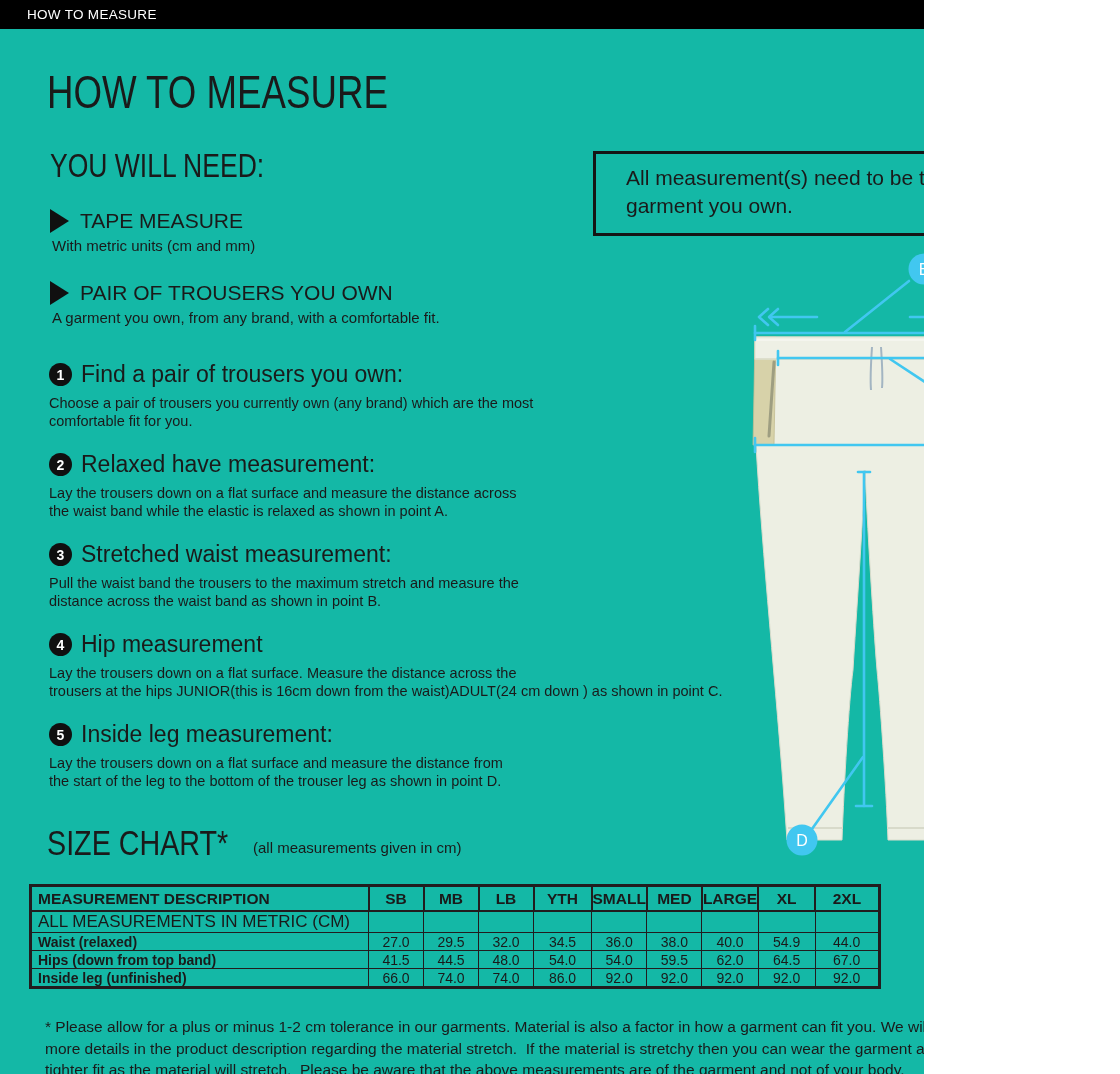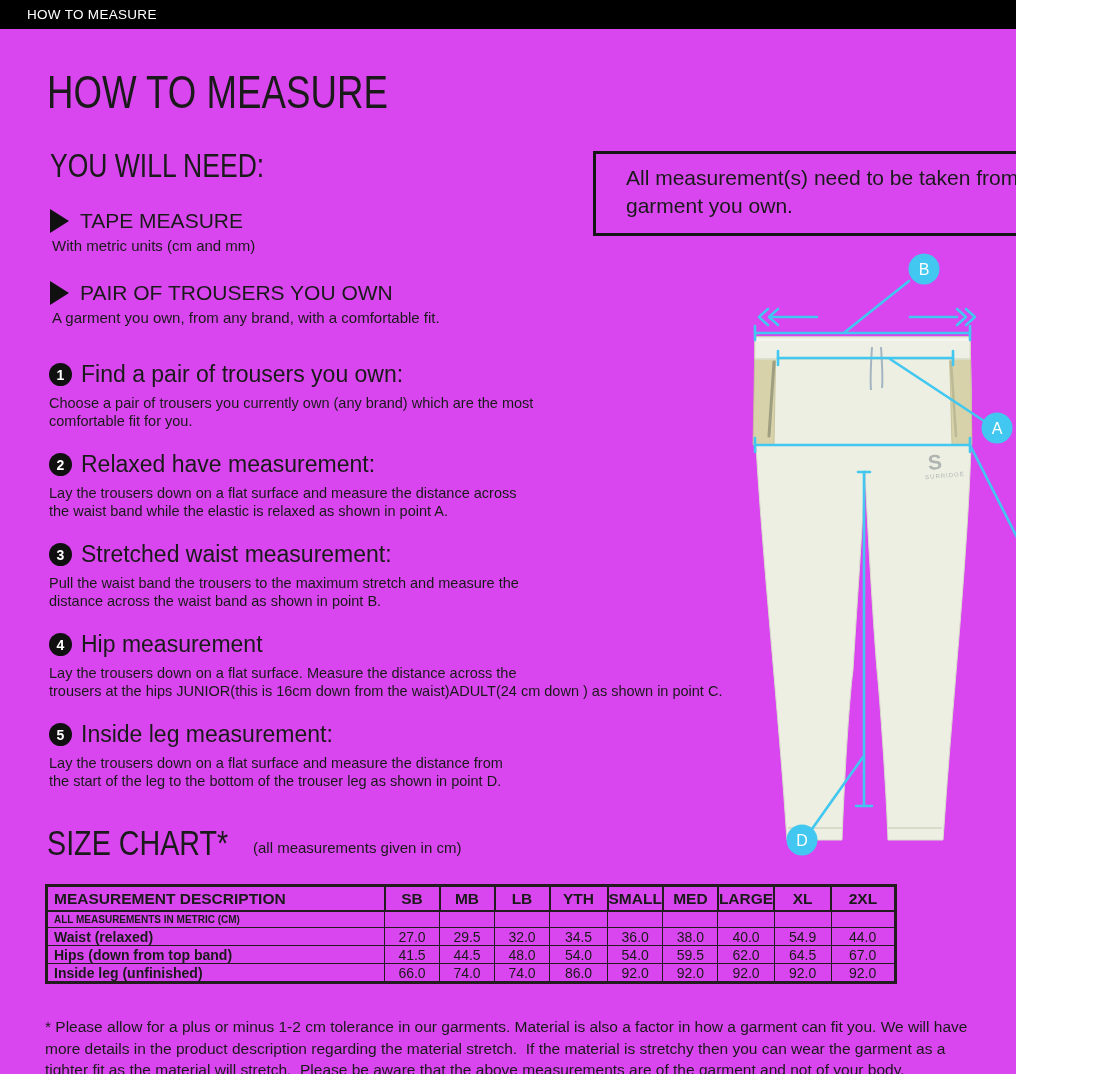--- a/index.html
+++ b/index.html
@@ -1,16 +1,16 @@
 <!DOCTYPE html>
 <html><head>
 <meta charset="utf-8">
 <style>
   html,body{margin:0;padding:0;background:#fff;}
-  .canvas{position:relative;width:1016px;height:1074px;background:#d946ef;overflow:hidden;
+  .canvas{position:relative;width:924px;height:1074px;background:#14b8a6;overflow:hidden;
           font-family:"Liberation Sans","DejaVu Sans",sans-serif;color:#1a1a1a;}
 
   
   .topbar{position:absolute;left:0;top:0;width:1120px;height:29px;background:#000;
           display:flex;align-items:center;justify-content:space-between;
           padding:0 14px 0 27px;box-sizing:border-box;}
   .topbar-title{color:#fff;font-size:13.5px;letter-spacing:.3px;}
   .brand{display:flex;flex-direction:column;align-items:center;line-height:1;margin-top:0;}
   .brand-s{color:#fff;font-weight:bold;font-size:13px;line-height:12px;}
   .brand-name{color:#fff;font-size:5.5px;letter-spacing:1.1px;font-weight:bold;margin-top:1px;}
@@ -43,26 +43,26 @@
   .note-box{position:absolute;left:593px;top:151px;width:479px;height:85px;border:3px solid #151515;
             box-sizing:border-box;padding:10px 30px;font-size:21px;line-height:27.5px;}
 
   
   .diagram{position:absolute;left:700px;top:240px;width:420px;height:640px;}
 
   
   .sc-head{position:absolute;left:47px;top:823px;font-size:35px;font-weight:400;white-space:nowrap;
            transform:scaleX(.82);transform-origin:0 0;}
   .sc-sub{position:absolute;left:253px;top:839px;font-size:15px;}
-  .sc-table-wrap{position:absolute;left:45px;top:884px;}
+  .sc-table-wrap{position:absolute;left:29px;top:884px;}
   table.sc{border-collapse:collapse;table-layout:fixed;border:3px solid #221c1e;}
   table.sc th,table.sc td{border:1.5px solid #221c1e;padding:0;overflow:hidden;white-space:nowrap;}
   table.sc thead th{border-width:2px;font-size:15.5px;height:23px;text-align:center;font-weight:bold;}
   table.sc th.desc,table.sc td.desc{text-align:left;padding-left:6px;}
-  table.sc tr.metric td{font-size:10px;font-weight:bold;height:15px;margin-top:40px;}
+  table.sc tr.metric td{font-size:17px;font-weight:normal;height:15px;margin-top:40px;}
   table.sc tr.drow td{height:17px;font-size:14px;}
   table.sc tr.drow td.desc{font-weight:bold;}
   table.sc tr.drow td.val{text-align:center;font-weight:400;}
 
   
   .footnote{position:absolute;left:45px;top:1016px;width:1078px;font-size:15.5px;line-height:21.5px;
             white-space:pre-wrap;}
 </style>
 </head>
 <body>

